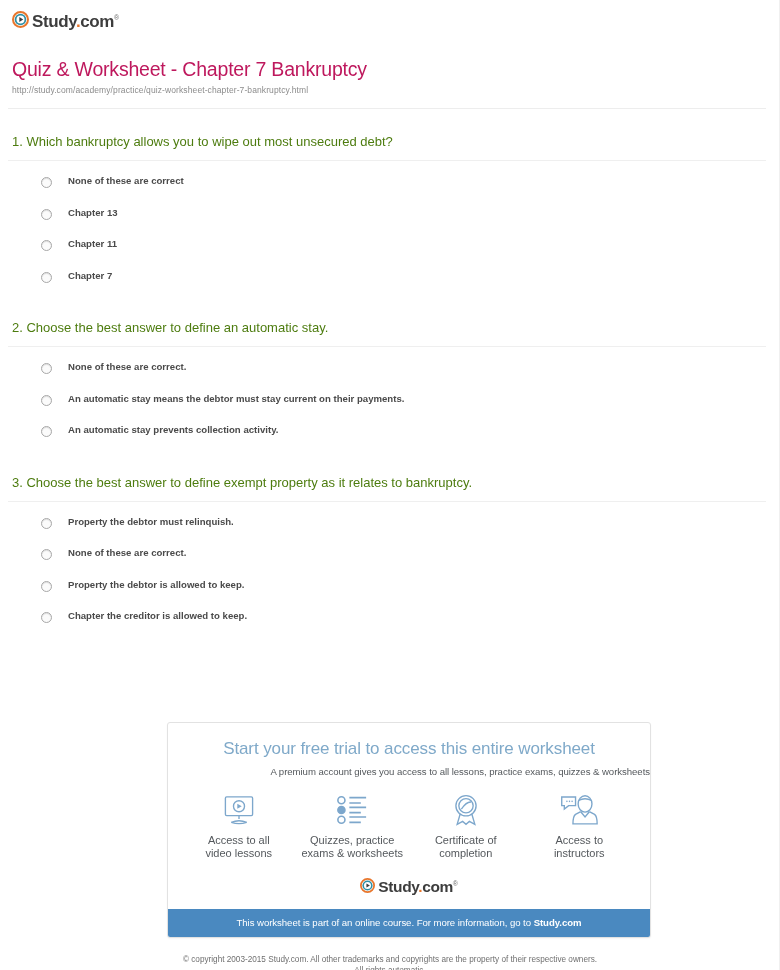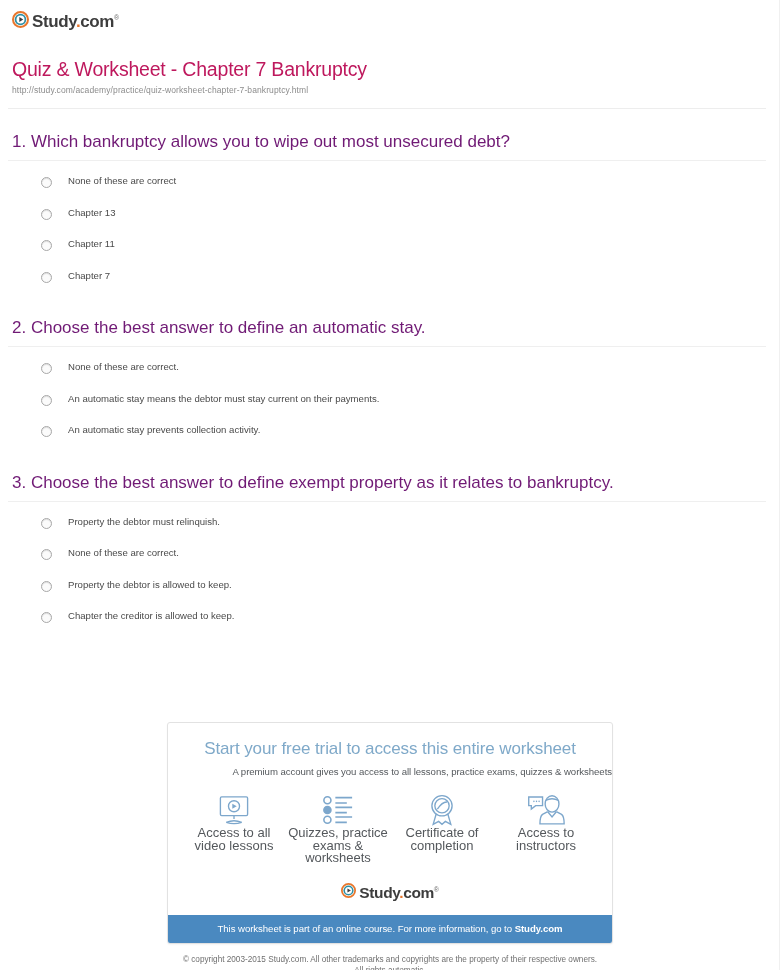--- a/index.html
+++ b/index.html
@@ -86,22 +86,22 @@
 
   
   .questions {
     position: absolute;
     left: 0;
     top: 132px;
     width: 780px;
   }
   .question-block { position: relative; }
   .question-text {
-    font-size: 17px;
-    color: #701a75;
+    font-size: 13px;
+    color: #4d7c0f;
     padding: 0 0 0 12px;
     line-height: 20px;
     font-weight: 400;
   }
   .question-rule {
     margin-top: 8px;
     margin-left: 8px;
     width: 758px;
     height: 1px;
     background: #efefef;
@@ -120,34 +120,34 @@
     height: 9px;
     border-radius: 50%;
     border: 1px solid #a8a8a8;
     background: #fbfbfb;
     box-shadow: inset 0 1px 1px rgba(0,0,0,0.12);
     flex: none;
     margin-top: 2px;
   }
   .choice-label {
     font-size: 9.6px;
-    font-weight: 400;
+    font-weight: 700;
     color: #4a4a4a;
     margin-left: 16px;
     line-height: 12px;
     white-space: nowrap;
   }
   .q-gap { height: 17px; }
 
   
   .promo {
     position: absolute;
     left: 167px;
     top: 722px;
-    width: 446px;
+    width: 484px;
     box-sizing: border-box;
     border: 1px solid #e2e2e2;
     border-radius: 3px;
     background: #ffffff;
     box-shadow: 0 1px 2px rgba(0,0,0,0.04);
     overflow: hidden;
   }
   .promo-head {
     text-align: center;
     font-size: 17px;
@@ -172,24 +172,24 @@
     width: 104px;
     text-align: center;
   }
   .feature-icon {
     height: 34px;
     display: flex;
     align-items: center;
     justify-content: center;
   }
   .feature-label {
-    font-size: 13px;
+    font-size: 11px;
     color: #54585c;
     line-height: 12.5px;
-    margin-top: 0;
+    margin-top: 7px;
   }
   .promo-logo {
     display: flex;
     align-items: center;
     justify-content: center;
     padding: 12px 0 14px 0;
   }
   .promo-logo .logo-mark { width: 15px; height: 15px; }
   .promo-logo .logo-text { font-size: 15.5px; }
   .promo-bar {

